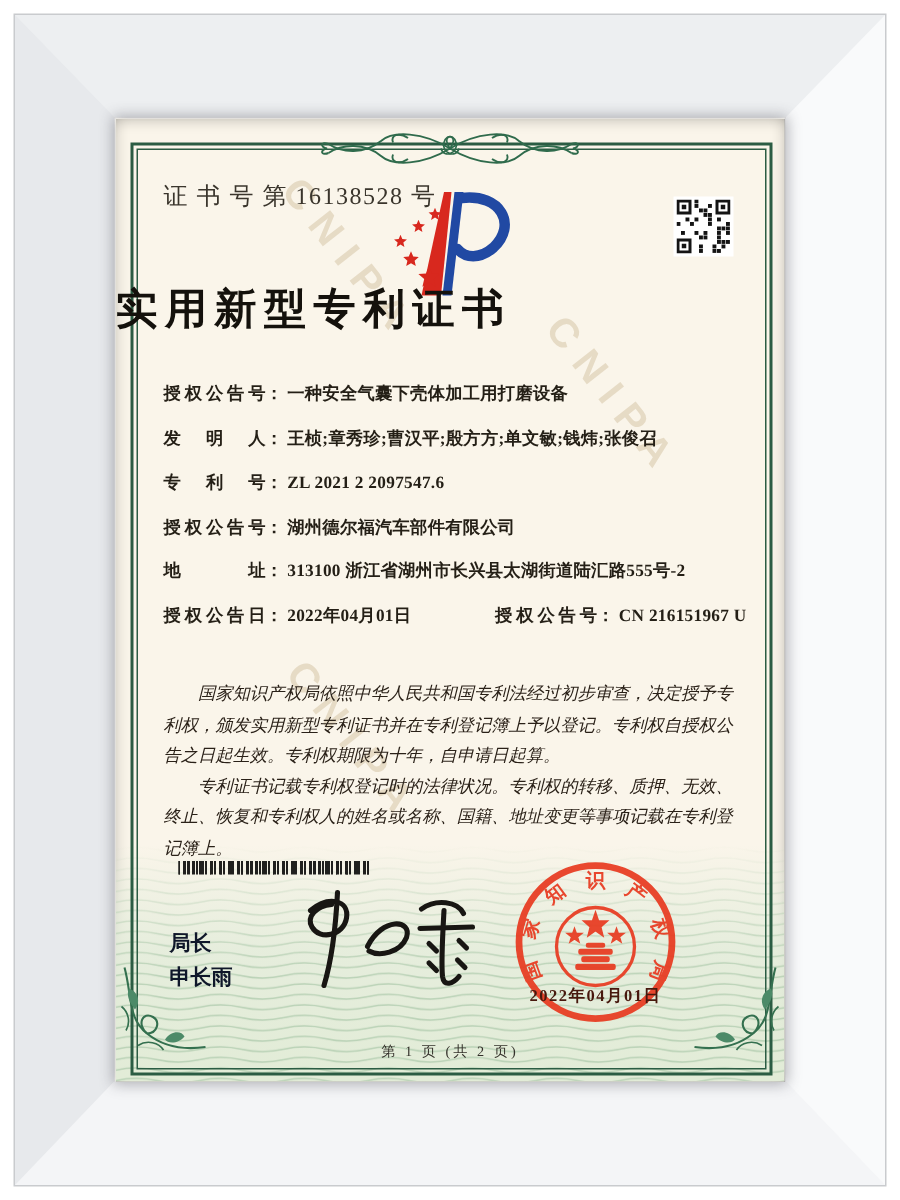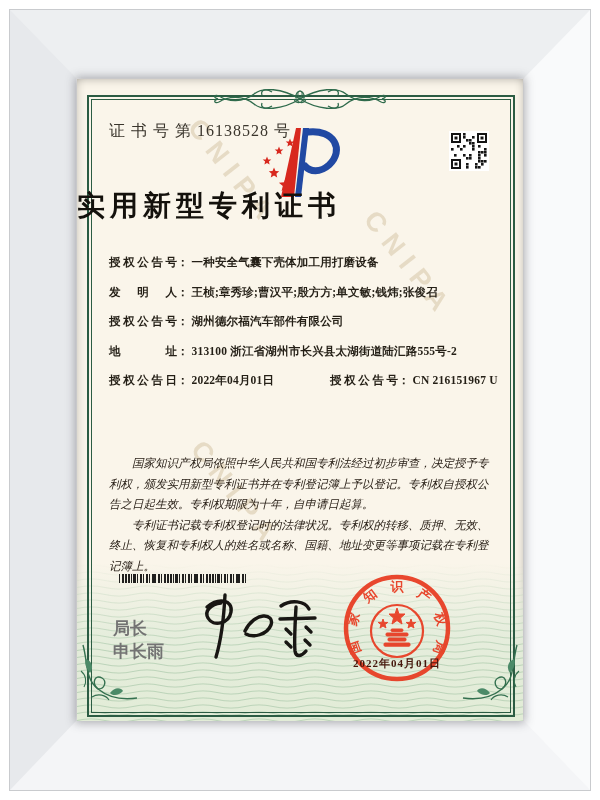--- a/index.html
+++ b/index.html
@@ -57,21 +57,21 @@
   
   .paras{position:absolute;left:32px;right:26px;top:374px;
     font-style:italic;font-size:11.5px;line-height:20.5px;color:#2a2118;}
   .paras p{margin:0;text-indent:2em;}
   
   .barcode{position:absolute;left:42px;top:495px;width:128px;height:9px;
     background-image:
       repeating-linear-gradient(90deg,#20201e 0 1px,transparent 1px 3px,#20201e 3px 5px,transparent 5px 6px),
       repeating-linear-gradient(90deg,#20201e 0 1px,transparent 1px 7px);}
   .signer{position:absolute;left:36px;top:538px;font-family:"Liberation Sans",sans-serif;
-    font-weight:700;font-size:17px;color:#737373;line-height:23px;}
+    font-weight:700;font-size:14px;color:#0f172a;line-height:23px;}
   .signature{position:absolute;left:108px;top:512px;}
   .seal{position:absolute;left:265px;top:494px;width:110px;height:110px;}
   .seal-date{position:absolute;left:252px;top:577px;width:136px;text-align:center;
     font-size:11px;font-weight:700;color:#47180d;letter-spacing:1px;}
   .page-footer{position:absolute;left:0;right:0;bottom:13px;text-align:center;
     font-size:9.5px;color:#33302a;letter-spacing:2px;}
 </style>
 </head>
 <body>
 
@@ -194,20 +194,23 @@
   <div class="title">实用新型专利证书</div>
 
   <div class="fields">
     <div class="row">
       <span class="lbl">授权公告号</span><span class="colon">：</span><span class="val">一种安全气囊下壳体加工用打磨设备</span>
     </div>
     <div class="row">
       <span class="lbl">发明人</span><span class="colon">：</span><span class="val">王桢;章秀珍;曹汉平;殷方方;单文敏;钱炜;张俊召</span>
     </div>
     <div class="row">
+      <span class="lbl">专利号</span><span class="colon">：</span><span class="val">ZL 2021 2 2097547.6</span>
+    </div>
+    <div class="row">
       <span class="lbl">授权公告号</span><span class="colon">：</span><span class="val">湖州德尔福汽车部件有限公司</span>
     </div>
     <div class="row">
       <span class="lbl">地址</span><span class="colon">：</span><span class="val">313100 浙江省湖州市长兴县太湖街道陆汇路555号-2</span>
     </div>
     <div class="row">
       <span class="lbl">授权公告日</span><span class="colon">：</span><span class="val">2022年04月01日</span>
       <span class="pair2"><span class="lbl">授权公告号</span><span class="colon">：</span><span class="val">CN 216151967 U</span></span>
     </div>
   </div>
@@ -258,13 +261,14 @@
         <polygon points="69,46 70.2,49.4 73.8,49.4 71,51.6 72,55 69,53 66,55 67,51.6 64.2,49.4 67.8,49.4"></polygon>
         <rect x="44" y="60" width="22" height="3" rx="1"></rect>
         <rect x="46" y="65" width="18" height="3" rx="1"></rect>
         <rect x="42" y="70" width="26" height="3.2" rx="1"></rect>
         <rect x="49" y="56" width="12" height="2.4" rx="1"></rect>
       </g>
     </g>
   </svg>
   <div class="seal-date">2022年04月01日</div>
 
+  <div class="page-footer">第 1 页 (共 2 页)</div>
 </div>
 
 </body></html>

